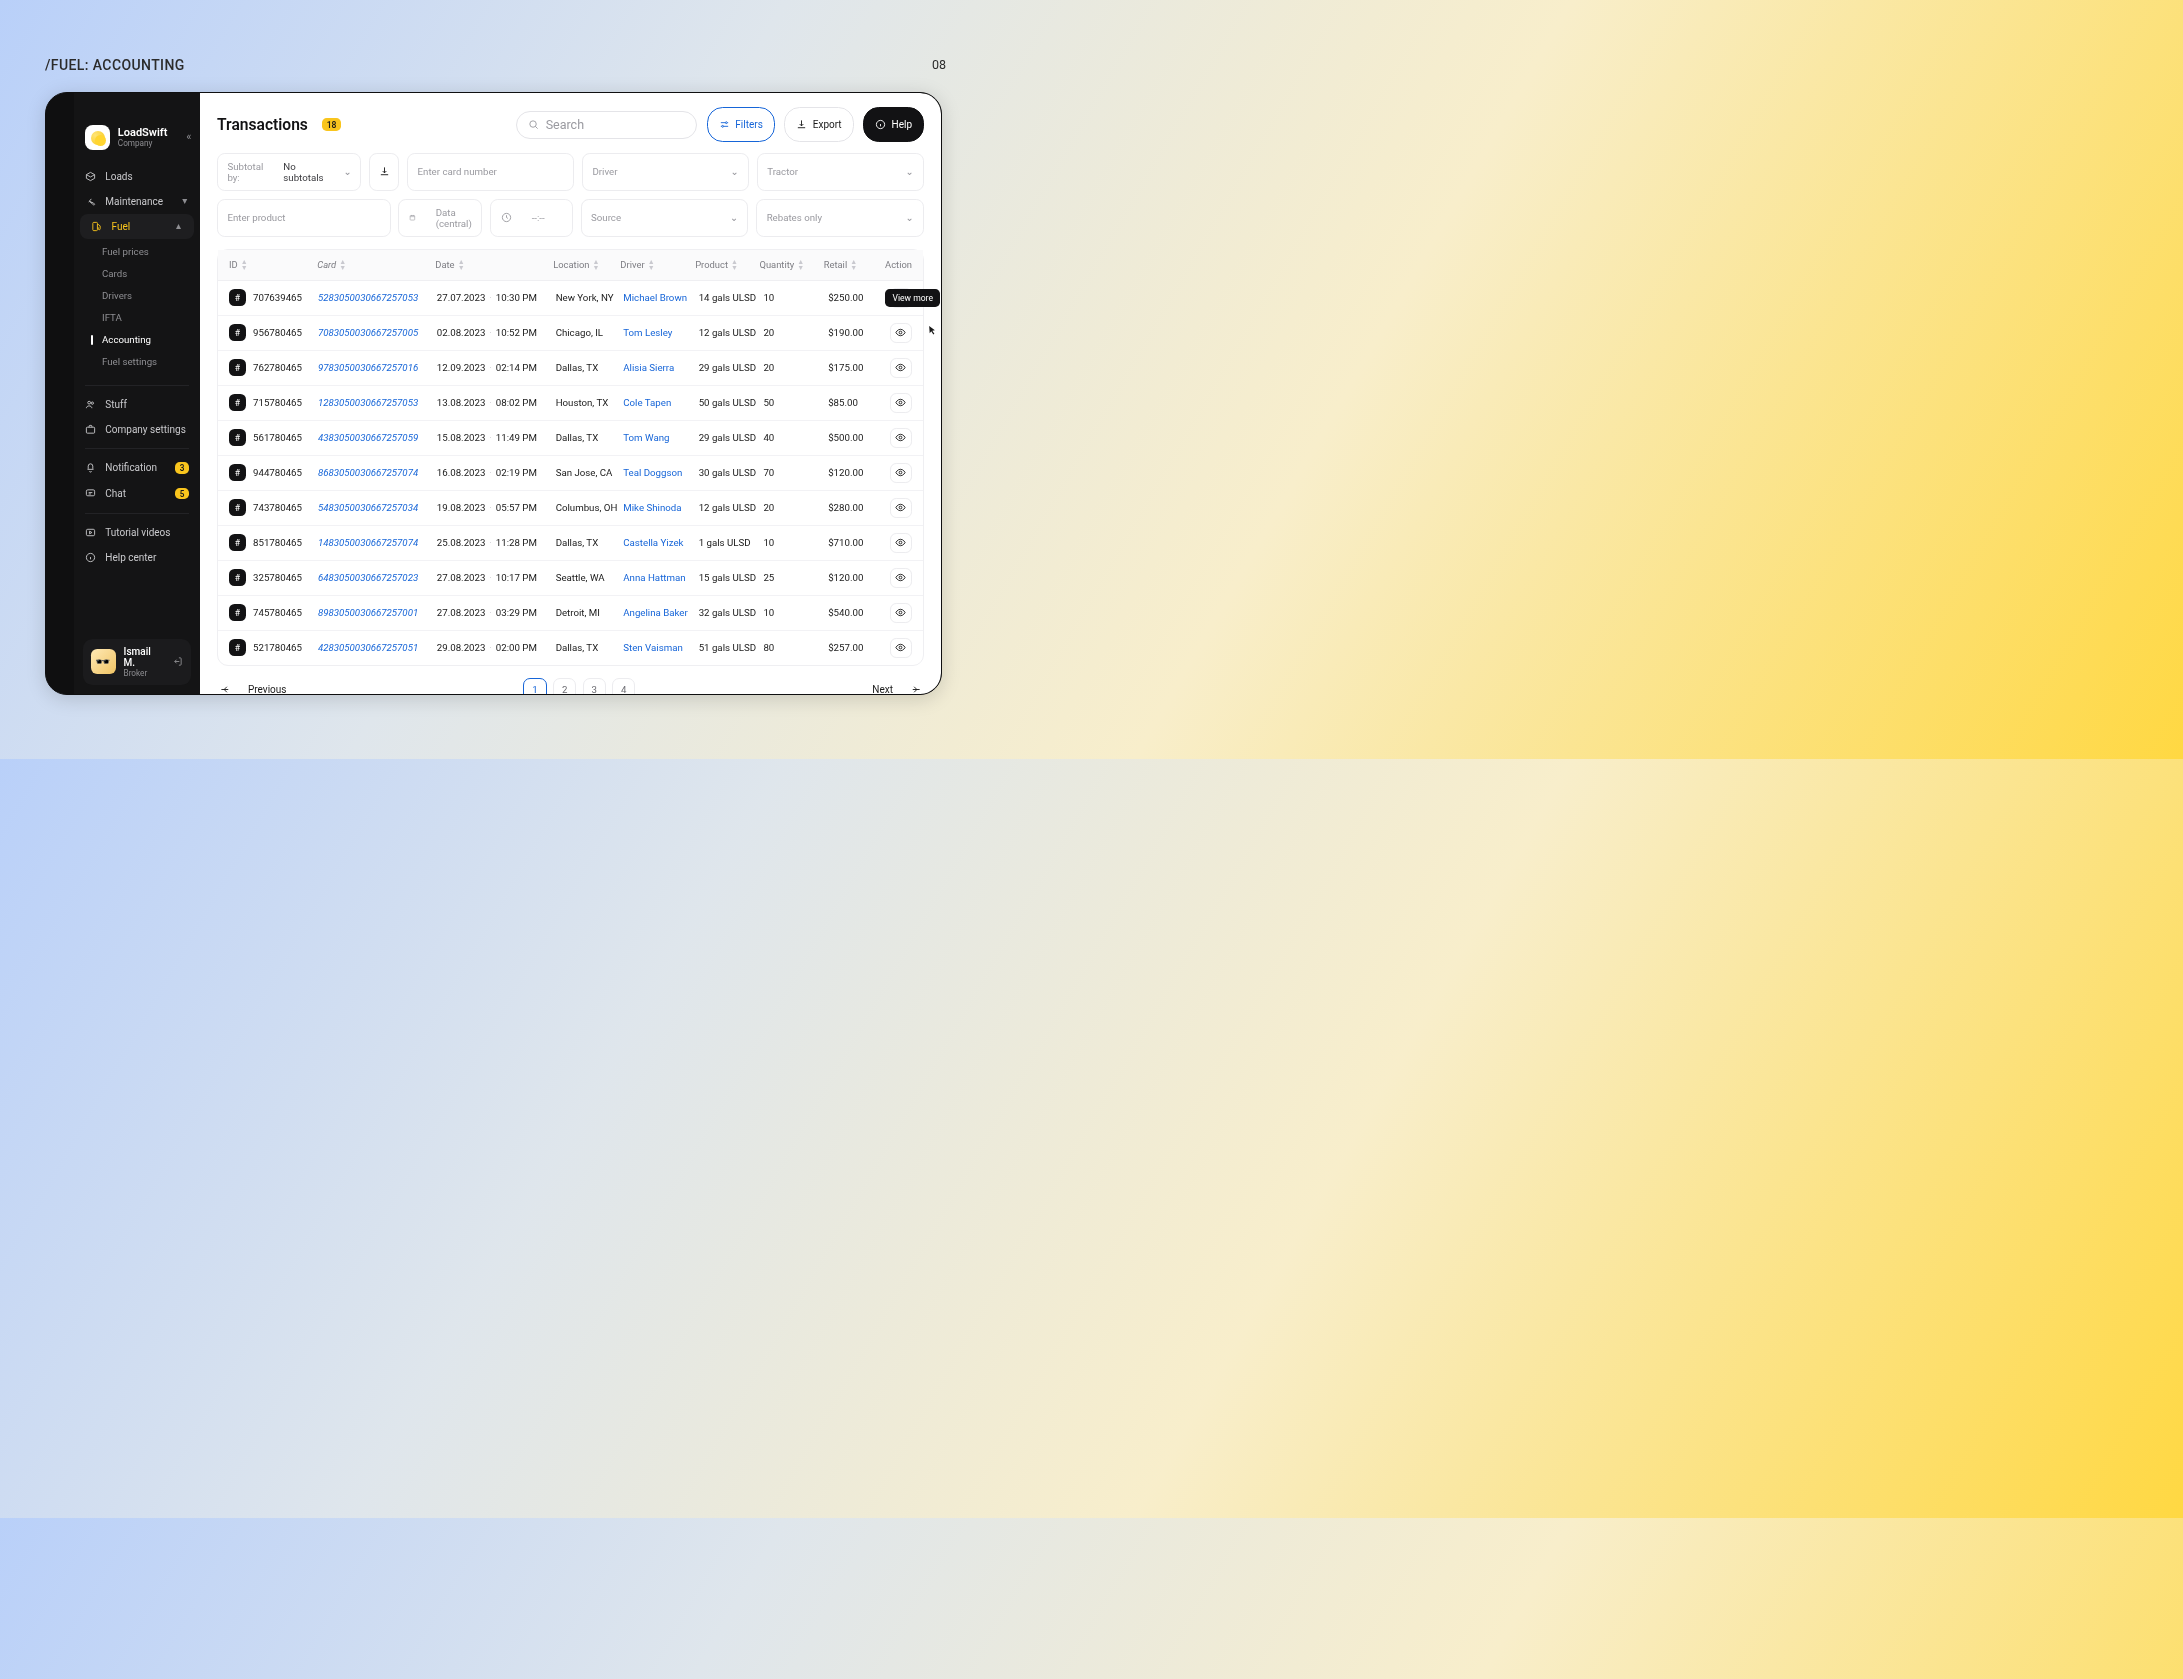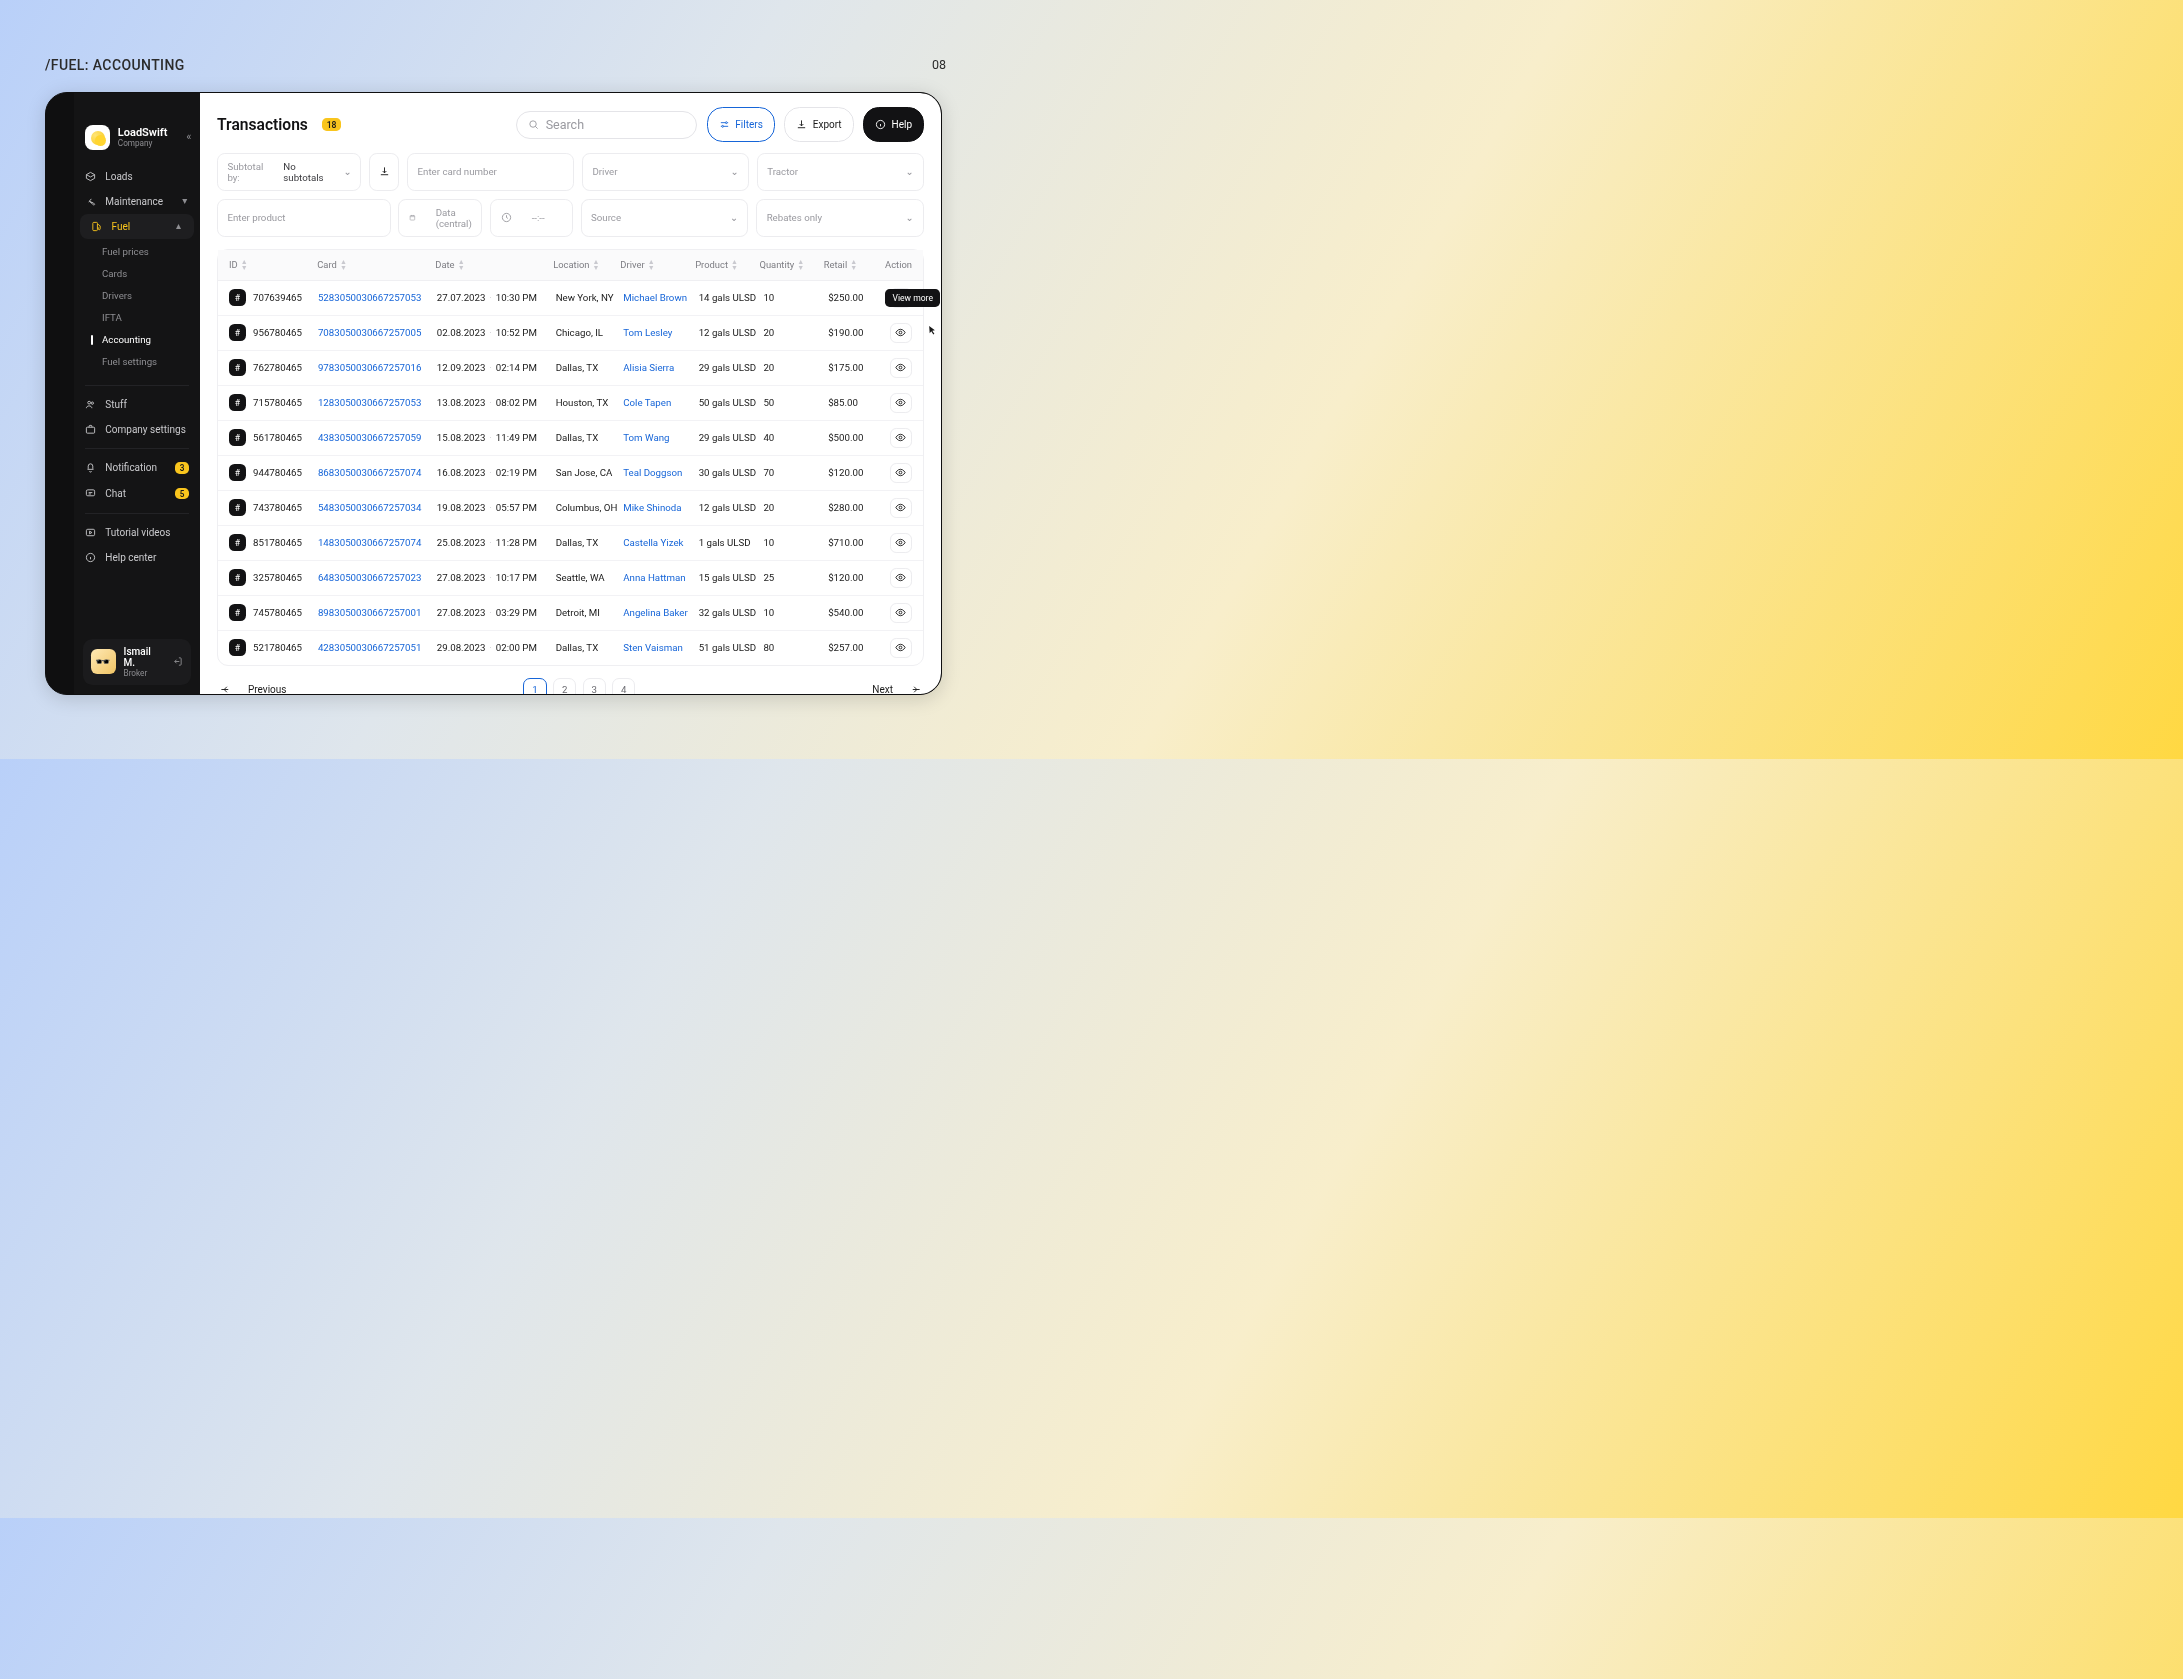--- a/index.html
+++ b/index.html
@@ -72,21 +72,21 @@
   .fcell .chev { margin-left:auto; color:#9a9aa0;}
   .fcell.placeholder { color:#9a9aa0;}
   .w-sub { width:144px;} .w-dl{width:31px;justify-content:center;padding:7px;} .w-card{width:171px;} .w-drv{width:171px;} .w-trc{width:171px;}
   .w-prod{width:177px;} .w-date{width:84px;} .w-time{width:84px;} .w-src{width:171px;} .w-reb{width:171px;}
 
   
   .table-wrap { margin:7.8px 17px 0; border:0.8px solid #efeff2; border-radius:11px; overflow:visible; position:relative;}
   .thead { display:flex; background:#fafafb; padding:8.6px 11px; border-bottom:0.8px solid #efeff2; font-size:9.4px; color:#7d7d83;}
   .th { display:flex; align-items:center; gap:3.1px;}
   .sort { color:#c9c9cf; font-size:7px; line-height:6.2px; display:flex; flex-direction:column;}
-  .col-id{width:92px;} .col-card{width:123px;} .col-date{width:123px;} .col-loc{width:70px;} .col-drv{width:78px;} .col-prod{width:67px;} .col-qty{width:67px;} .col-ret{width:64px;} .col-act{flex:1;text-align:right;justify-content:flex-end;}
+  .col-id{width:92px;} .col-card{width:123px;font-style:italic;} .col-date{width:123px;} .col-loc{width:70px;} .col-drv{width:78px;} .col-prod{width:67px;} .col-qty{width:67px;} .col-ret{width:64px;} .col-act{flex:1;text-align:right;justify-content:flex-end;}
   .trow { display:flex; align-items:center; padding:7px 11px; border-bottom:0.8px solid #f2f2f5; font-size:9.7px; color:#1a1a1a;}
   .trow:last-child{border-bottom:none;}
   .hash-chip { width:17px;height:17px;border-radius:5.5px;background:#121214;color:#fff;display:flex;align-items:center;justify-content:center;font-size:8.6px;margin-right:7px;}
   .card-link { color:#1665d8;}
   .drv-link { color:#1665d8;}
   .date-dot { color:#c9c9cf; margin:0 3.9px;}
   .eye-btn { width:22px;height:20px;border:0.8px solid #ececef;border-radius:6.2px;display:flex;align-items:center;justify-content:center;cursor:pointer; margin-left:auto;}
   .tooltip { position:absolute; background:#121214; color:#fff; font-size:8.6px; padding:3.9px 7px; border-radius:4.7px; white-space:nowrap; z-index:5;}
   .cursor-pointer { position:absolute; font-size:11px; z-index:6;}
 

